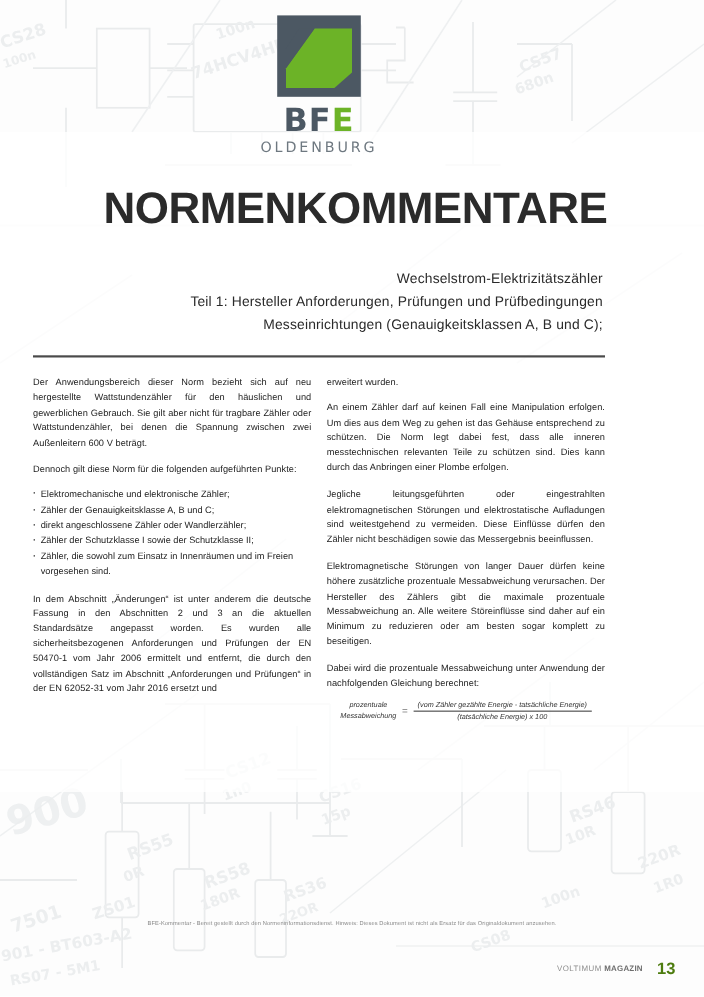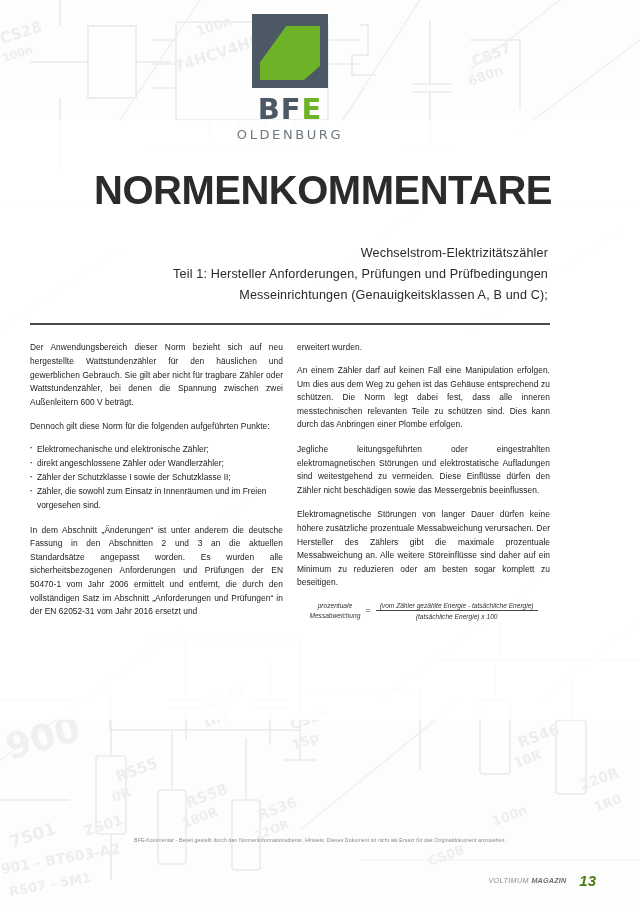--- a/index.html
+++ b/index.html
@@ -199,27 +199,26 @@
     left: 0; right: 0;
     top: 837px;
     text-align: center;
     font-size: 5.2px;
     color: #8a8a8a;
     letter-spacing: 0.1px;
     z-index: 2;
   }
   .footer-bar {
     position: absolute;
-    right: 44px;
+    right: 26px;
     top: 872px;
     display: flex;
     align-items: center;
     gap: 13px;
     z-index: 2;
-    font-style: italic;
   }
   .brand {
     font-size: 7.2px;
     color: #8d8d8d;
     letter-spacing: 0.4px;
   }
   .brand b { color: #6d6d6d; letter-spacing: 0.2px; }
   .page-num {
     font-size: 15px;
     font-weight: bold;
@@ -341,32 +340,34 @@
 
     <div class="divider"></div>
 
     <div class="columns">
 
       <div class="col">
         <p class="para">Der Anwendungsbereich dieser Norm bezieht sich auf neu hergestellte Wattstundenzähler für den häuslichen und gewerblichen Gebrauch. Sie gilt aber nicht für tragbare Zähler oder Wattstundenzähler, bei denen die Spannung zwischen zwei Außenleitern 600 V beträgt.</p>
         <p class="para tight">Dennoch gilt diese Norm für die folgenden aufgeführten Punkte:</p>
         <ul class="bullets">
           <li>Elektromechanische und elektronische Zähler;</li>
+          <li>Zähler der Genauigkeitsklasse A, B und C;</li>
           <li>direkt angeschlossene Zähler oder Wandlerzähler;</li>
           <li>Zähler der Schutzklasse I sowie der Schutzklasse II;</li>
           <li>Zähler, die sowohl zum Einsatz in Innenräumen und im Freien vorgesehen sind.</li>
         </ul>
         <p class="para">In dem Abschnitt „Änderungen“ ist unter anderem die deutsche Fassung in den Abschnitten 2 und 3 an die aktuellen Standardsätze angepasst worden. Es wurden alle sicherheitsbezogenen Anforderungen und Prüfungen der EN 50470-1 vom Jahr 2006 ermittelt und entfernt, die durch den vollständigen Satz im Abschnitt „Anforderungen und Prüfungen“ in der EN 62052-31 vom Jahr 2016 ersetzt und</p>
       </div>
 
       <div class="col">
         <p class="para tight">erweitert wurden.</p>
         <p class="para">An einem Zähler darf auf keinen Fall eine Manipulation erfolgen. Um dies aus dem Weg zu gehen ist das Gehäuse entsprechend zu schützen. Die Norm legt dabei fest, dass alle inneren messtechnischen relevanten Teile zu schützen sind. Dies kann durch das Anbringen einer Plombe erfolgen.</p>
         <p class="para">Jegliche leitungsgeführten oder eingestrahlten elektromagnetischen Störungen und elektrostatische Aufladungen sind weitestgehend zu vermeiden. Diese Einflüsse dürfen den Zähler nicht beschädigen sowie das Messergebnis beeinflussen.</p>
         <p class="para">Elektromagnetische Störungen von langer Dauer dürfen keine höhere zusätzliche prozentuale Messabweichung verursachen. Der Hersteller des Zählers gibt die maximale prozentuale Messabweichung an. Alle weitere Störeinflüsse sind daher auf ein Minimum zu reduzieren oder am besten sogar komplett zu beseitigen.</p>
+        <p class="para tight">Dabei wird die prozentuale Messabweichung unter Anwendung der nachfolgenden Gleichung berechnet:</p>
 
         <div class="formula">
           <div class="lhs">
             <div>prozentuale</div>
             <div>Messabweichung</div>
           </div>
           <div class="eq">=</div>
           <div class="frac">
             <div class="num">(vom Zähler gezählte Energie - tatsächliche Energie)</div>
             <div class="den">(tatsächliche Energie) x 100</div>

